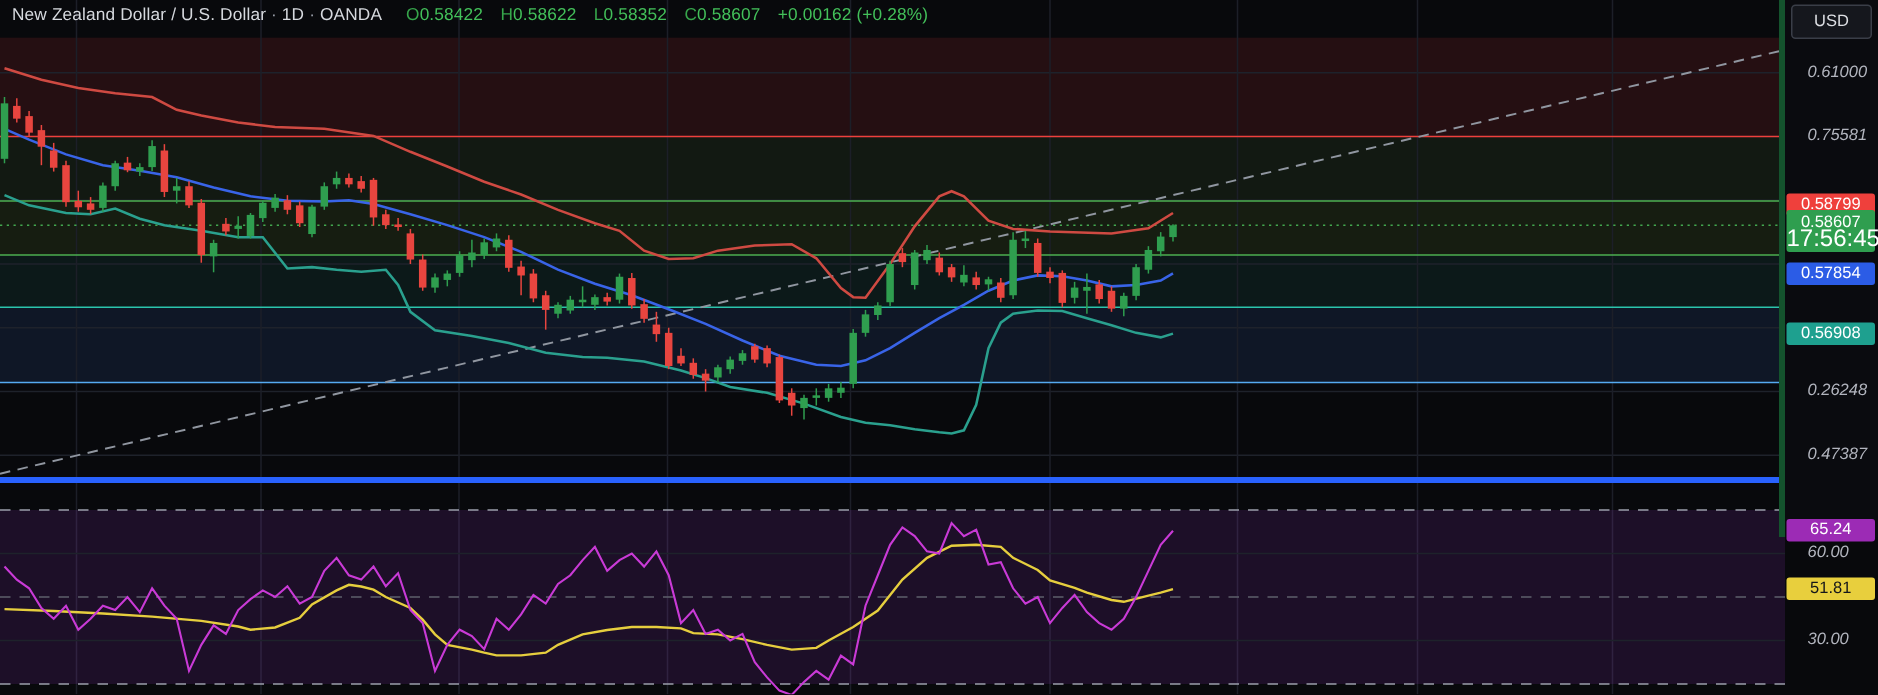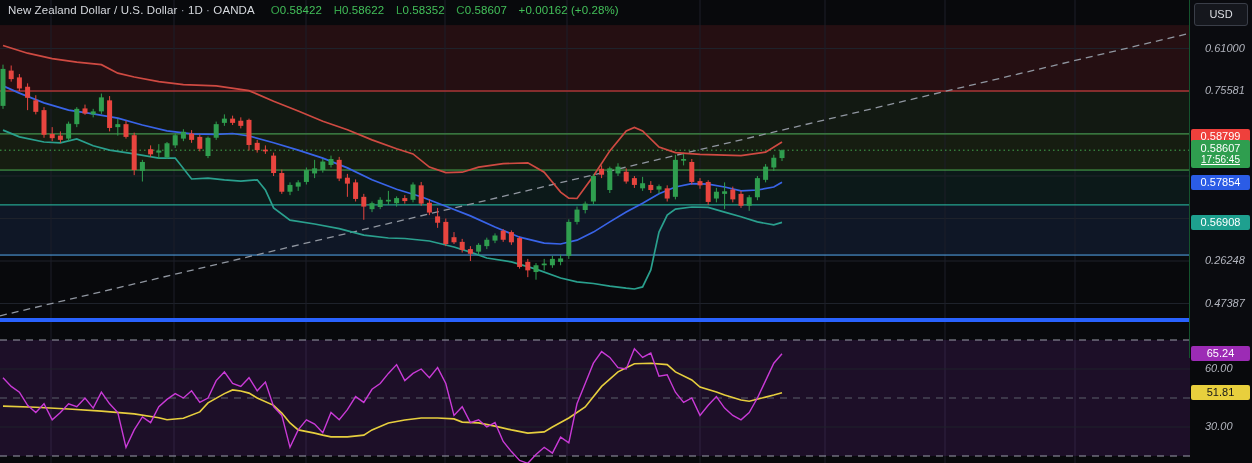--- a/index.html
+++ b/index.html
@@ -15,25 +15,25 @@
   .legend .tea{color:#2fb3a0;}
   .legend .pur{color:#b43fca;}
   .legend .yel{color:#e3cd42;}
   .legend .gap{display:inline-block;width:10px;}
   .legend .sgap{display:inline-block;width:5px;}
   #row1{top:4px;}
   #row2{top:21px;}
   #rsi-legend{top:331px;}
   #pane-separator{position:absolute;left:0;top:318px;width:1252px;height:4px;background:#2962ff;z-index:4;cursor:row-resize;}
   #price-axis{position:absolute;right:0;top:0;width:62px;height:358px;background:#0a0b0f;
-              border-left:1px solid #14532d;z-index:6;}
+              border-left:4px solid #14532d;z-index:6;}
   .axis-label{position:absolute;left:15px;width:60px;text-align:left;font-size:11px;color:#b2b5be;font-style:italic;}
   .axis-badge{position:absolute;left:1px;width:59px;text-align:center;font-size:11px;color:#fff;
               height:15px;line-height:15px;border-radius:2px;}
-  .axis-badge .sub{display:block;line-height:12px;font-size:10px;margin-top:-1px;text-decoration:underline;}
+  .axis-badge .sub{display:block;line-height:12px;font-size:16px;margin-top:-1px;}
   #usd-btn{position:absolute;left:4px;top:3px;width:52px;height:21px;line-height:21px;text-align:center;
            background:#15171d;border:1px solid #3a3e48;border-radius:3px;color:#dcdee3;font-size:11px;cursor:pointer;}
 </style>
 </head>
 <body>
 
 <div id="app">
 
   <svg id="chart-svg" width="1252" height="463" viewBox="0 0 1252 463">
       <defs>

